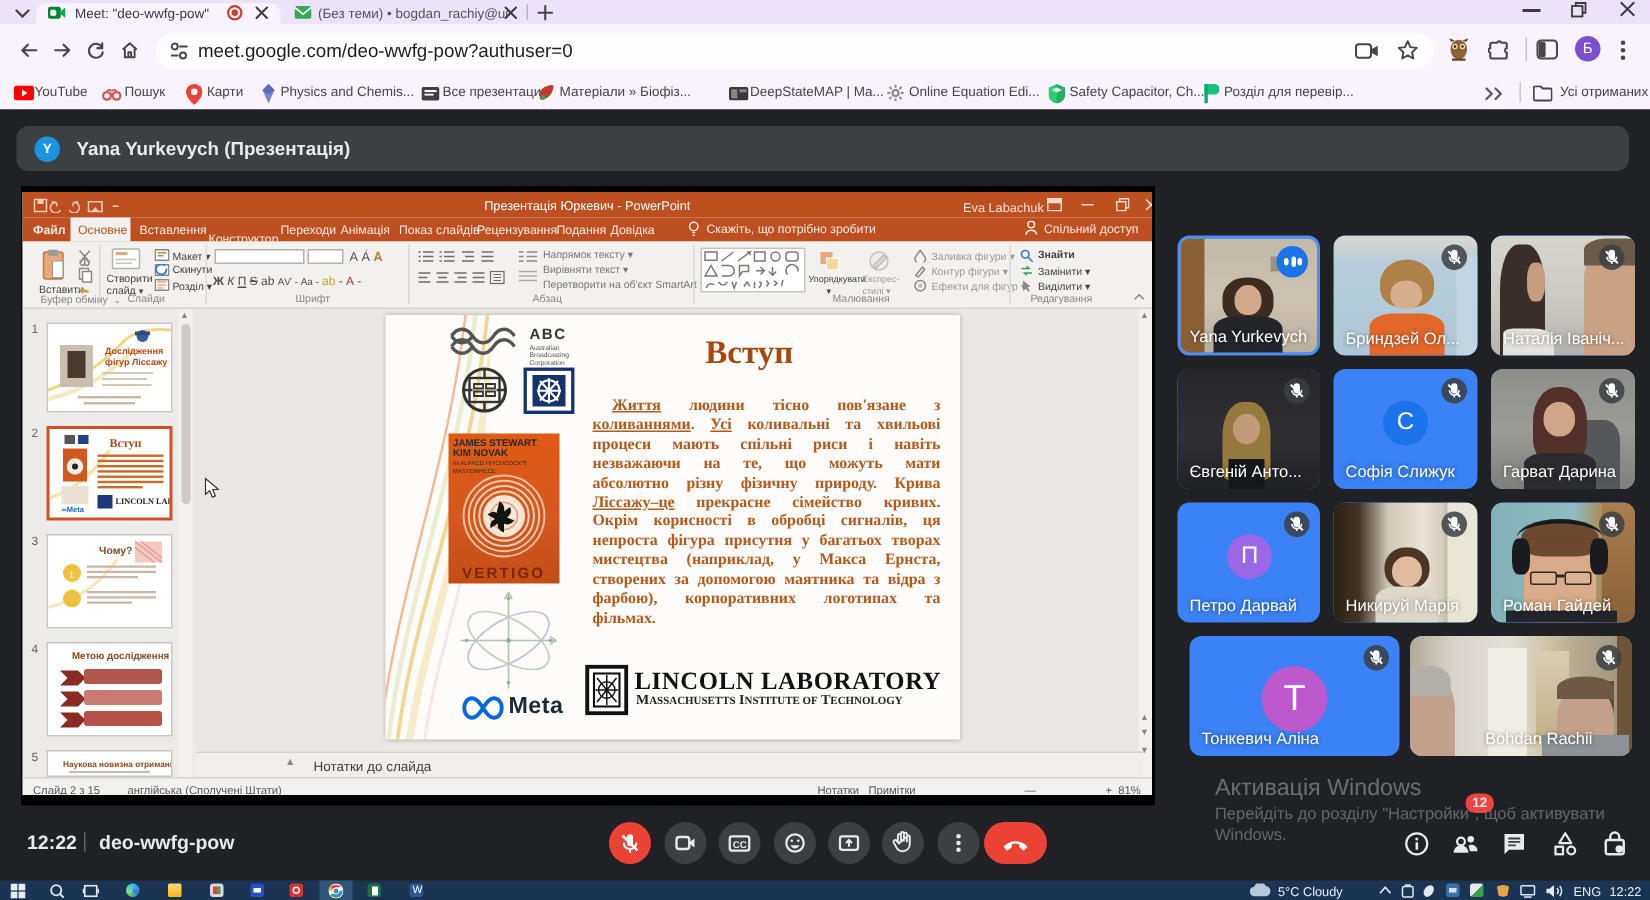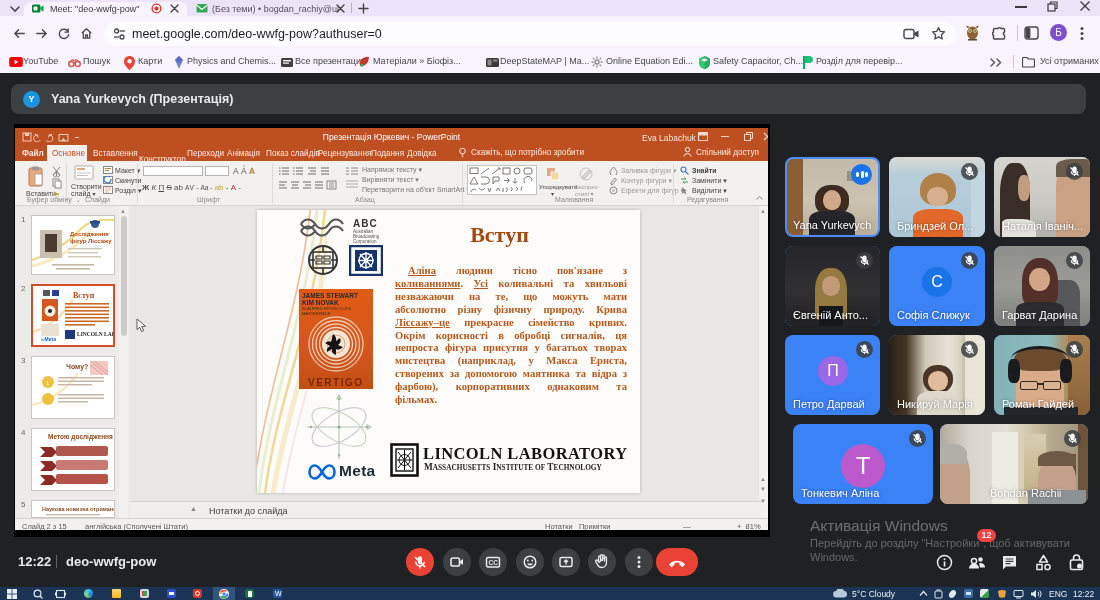--- a/index.html
+++ b/index.html
@@ -558,30 +558,31 @@
           </svg>
 
         <svg style="position:absolute;left:51px;top:253px" width="28" height="18" viewBox="0 0 28 18">
             <path d="M14 9 C11 4 9 2.5 6.8 2.5 C3.5 2.5 1.5 5.5 1.5 9 C1.5 12.5 3.5 15.5 6.8 15.5 C9 15.5 11 14 14 9 C17 4 19 2.5 21.2 2.5 C24.5 2.5 26.5 5.5 26.5 9 C26.5 12.5 24.5 15.5 21.2 15.5 C19 15.5 17 14 14 9z" fill="none" stroke="#0467df" stroke-width="2.6"></path>
           </svg>
         <div style="position:absolute;left:82px;top:252px;font-size:15.5px;font-weight:bold;color:#1c2a33;letter-spacing:.3px">Meta</div>
 
         <div style="position:absolute;left:150px;top:12px;width:185px;text-align:center;font-family:'Liberation Serif',serif;font-size:22px;font-weight:bold;color:#a3490e">Вступ</div>
 
         <div style="position:absolute;left:138px;top:55px;width:232px;font-family:'Liberation Serif',serif;font-size:10.6px;line-height:12.9px;color:#b45a1c;font-weight:bold">
-          <div style="text-align:justify;text-align-last:justify"><span style="display:inline-block;width:13px"></span><u>Аліна</u> людини тісно пов'язане з</div>
+          <div style="text-align:justify;text-align-last:justify"><span style="display:inline-block;width:13px"></span><u>Життя</u> людини тісно пов'язане з</div>
           <div style="text-align:justify;text-align-last:justify"><u>коливаннями</u>. <u>Усі</u> коливальні та хвильові</div>
+          <div style="text-align:justify;text-align-last:justify">процеси мають спільні риси і навіть</div>
           <div style="text-align:justify;text-align-last:justify">незважаючи на те, що можуть мати</div>
           <div style="text-align:justify;text-align-last:justify">абсолютно різну фізичну природу. Крива</div>
           <div style="text-align:justify;text-align-last:justify"><u>Ліссажу–це</u> прекрасне сімейство кривих.</div>
           <div style="text-align:justify;text-align-last:justify">Окрім корисності в обробці сигналів, ця</div>
           <div style="text-align:justify;text-align-last:justify">непроста фігура присутня у багатьох творах</div>
           <div style="text-align:justify;text-align-last:justify">мистецтва (наприклад, у Макса Ернста,</div>
           <div style="text-align:justify;text-align-last:justify">створених за допомогою маятника та відра з</div>
-          <div style="text-align:justify;text-align-last:justify">фарбою), корпоративних однаковим та</div>
+          <div style="text-align:justify;text-align-last:justify">фарбою), корпоративних логотипах та</div>
           <div>фільмах.</div>
         </div>
 
         <svg style="position:absolute;left:133px;top:233px" width="29" height="34" viewBox="0 0 29 34">
             <rect x="1.5" y="1.5" width="26" height="31" fill="#fff" stroke="#111" stroke-width="2.6"></rect>
             <rect x="6" y="6" width="17" height="22" fill="none" stroke="#111" stroke-width="1.4"></rect>
             <g stroke="#111" stroke-width="1" fill="none">
               <path d="M8 9 l13 16 M21 9 L8 25 M14.5 7 v20 M7 17 h15"></path>
               <circle cx="14.5" cy="17" r="5.5"></circle>
             </g>

